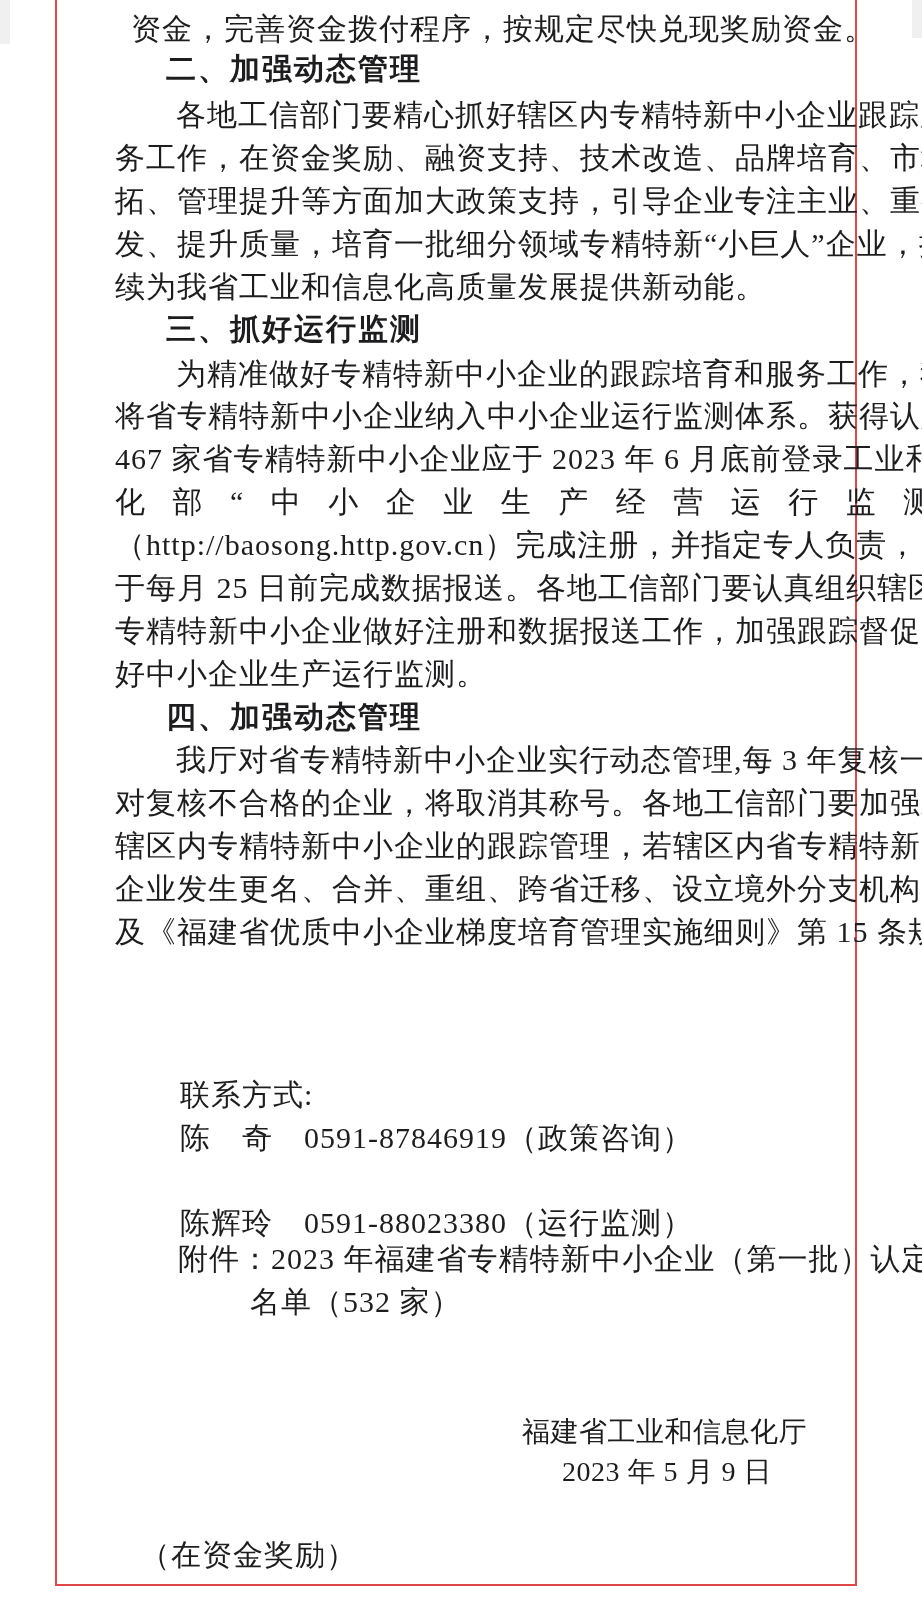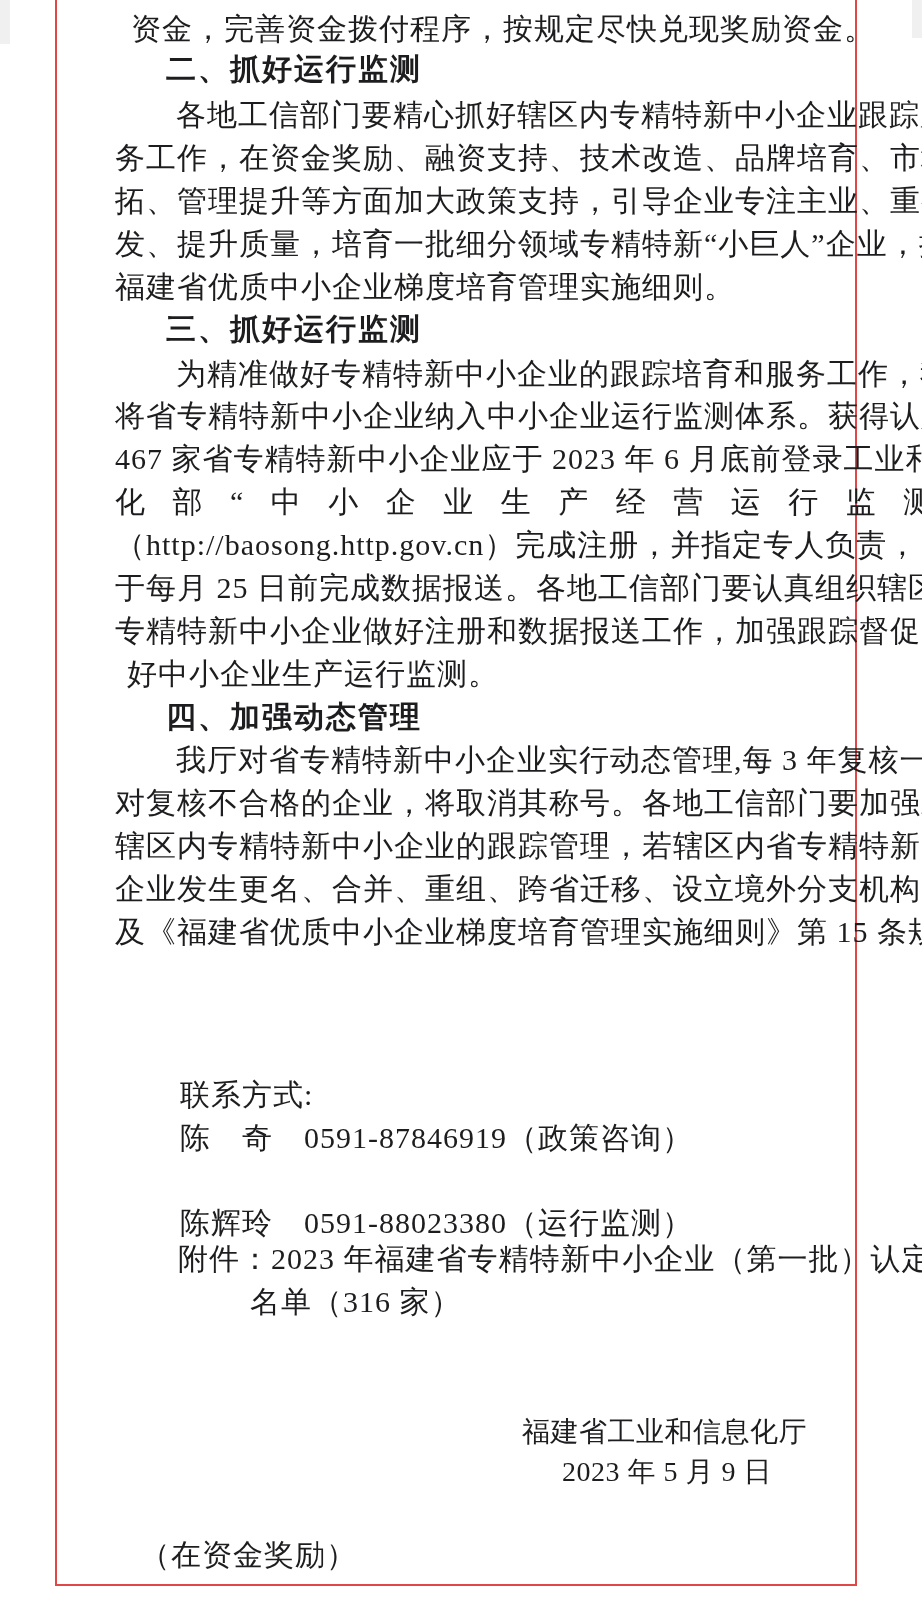--- a/index.html
+++ b/index.html
@@ -29,42 +29,42 @@
 </head>
 <body style="background: rgb(255, 255, 255); color: rgb(29, 29, 31);">
 
 <div class="page-shade left" style="background: rgb(240, 240, 241);"></div>
 <div class="page-shade right" style="background: rgb(240, 240, 241);"></div>
 
 <main>
   <div class="doc-frame" style="border-color: rgb(224, 71, 71);"></div>
 
 <div class="line body" style="top: 12px; left: 115px; margin-left: 16px;">资金，完善资金拨付程序，按规定尽快兑现奖励资金。</div>
-    <div class="line heading" style="top: 52px; left: 166px;">二、抓好运行监测</div>
+    <div class="line heading" style="top: 52px; left: 166px;">二、加强动态管理</div>
     <div class="line body" style="top: 98px; left: 176px;">各地工信部门要精心抓好辖区内专精特新中小企业跟踪服</div>
     <div class="line body" style="top: 141px; left: 115px;">务工作，在资金奖励、融资支持、技术改造、品牌培育、市场开</div>
     <div class="line body" style="top: 184px; left: 115px;">拓、管理提升等方面加大政策支持，引导企业专注主业、重视研</div>
     <div class="line body" style="top: 227px; left: 115px;">发、提升质量，培育一批细分领域专精特新“小巨人”企业，持</div>
-    <div class="line body" style="top: 270px; left: 115px;">福建省优质中小企业梯度培育管理实施细则。</div>
+    <div class="line body" style="top: 270px; left: 115px;">续为我省工业和信息化高质量发展提供新动能。</div>
     <div class="line heading" style="top: 312px; left: 166px;">三、抓好运行监测</div>
     <div class="line body" style="top: 357px; left: 176px;">为精准做好专精特新中小企业的跟踪培育和服务工作，我厅</div>
     <div class="line body" style="top: 399px; left: 115px;">将省专精特新中小企业纳入中小企业运行监测体系。获得认定的</div>
     <div class="line body" style="top: 442px; left: 115px;">467 家省专精特新中小企业应于 2023 年 6 月底前登录工业和信息</div>
     <div class="line body spread" style="top: 485px; left: 115px;">化 部 “ 中 小 企 业 生 产 经 营 运 行 监 测 平 台 ”</div>
     <div class="line body" style="top: 528px; left: 115px;">（http://baosong.http.gov.cn）完成注册，并指定专人负责，</div>
     <div class="line body" style="top: 571px; left: 115px;">于每月 25 日前完成数据报送。各地工信部门要认真组织辖区内</div>
     <div class="line body" style="top: 614px; left: 115px;">专精特新中小企业做好注册和数据报送工作，加强跟踪督促，抓</div>
-    <div class="line body" style="top: 657px; left: 115px; margin-left: 12px;">好中小企业生产运行监测。</div>
+    <div class="line body" style="top: 657px; left: 115px;">好中小企业生产运行监测。</div>
     <div class="line heading" style="top: 700px; left: 166px;">四、加强动态管理</div>
     <div class="line body" style="top: 743px; left: 176px;">我厅对省专精特新中小企业实行动态管理,每 3 年复核一次，</div>
     <div class="line body" style="top: 786px; left: 115px;">对复核不合格的企业，将取消其称号。各地工信部门要加强对本</div>
     <div class="line body" style="top: 829px; left: 115px;">辖区内专精特新中小企业的跟踪管理，若辖区内省专精特新中小</div>
     <div class="line body" style="top: 872px; left: 115px;">企业发生更名、合并、重组、跨省迁移、设立境外分支机构，以</div>
     <div class="line body" style="top: 915px; left: 115px;">及《福建省优质中小企业梯度培育管理实施细则》第 15 条规定</div>
     <div class="line body" style="top: 1078px; left: 180px;">联系方式:</div>
     <div class="line body" style="top: 1121px; left: 180px;">陈　奇　0591-87846919（政策咨询）</div>
     <div class="line body" style="top: 1164px; left: 180px; margin-top: 42px;">陈辉玲　0591-88023380（运行监测）</div>
     <div class="line body" style="top: 1242px; left: 178px;">附件：2023 年福建省专精特新中小企业（第一批）认定通过</div>
-    <div class="line body" style="top: 1285px; left: 250px;">名单（316 家）</div>
+    <div class="line body" style="top: 1285px; left: 250px;">名单（532 家）</div>
     <div class="line body sig" style="top: 1415px; left: 522px;">福建省工业和信息化厅</div>
     <div class="line body sig" style="top: 1455px; left: 562px;">2023 年 5 月 9 日</div>
     <div class="line body" style="top: 1538px; left: 140px;">（在资金奖励）</div>
   </main>
 
 </body></html>

